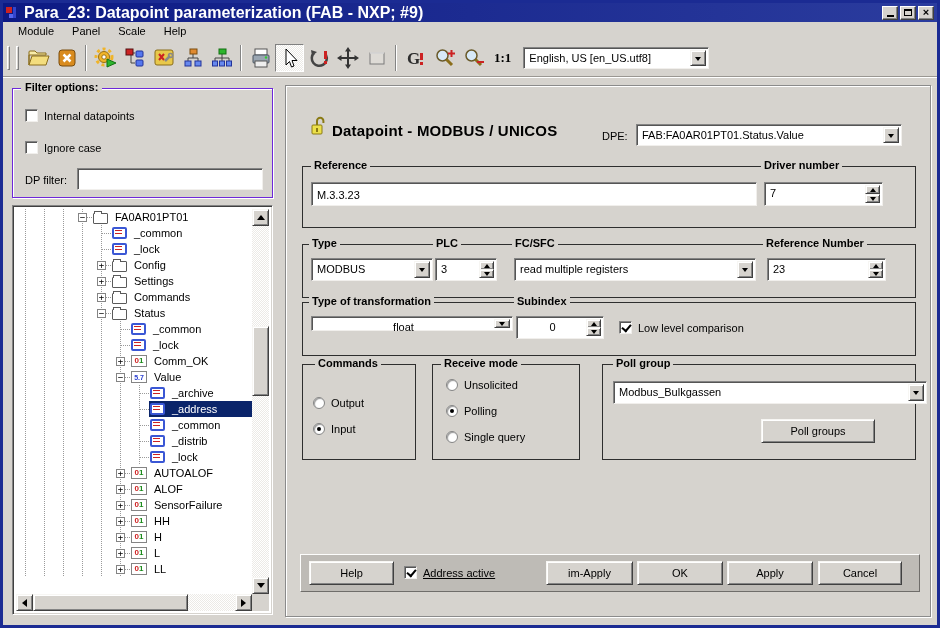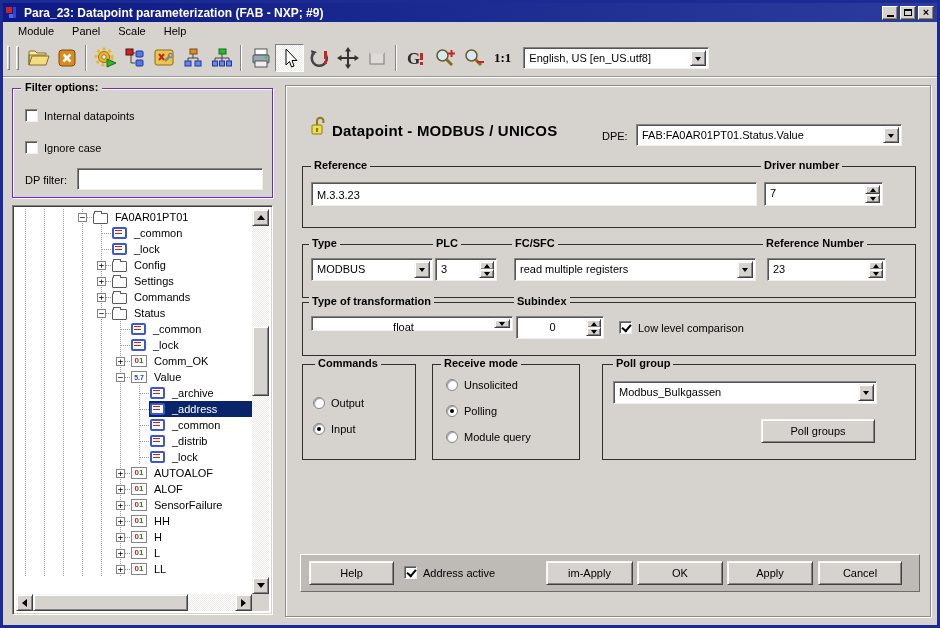--- a/index.html
+++ b/index.html
@@ -3,21 +3,21 @@
 <meta charset="utf-8">
 <style>
   *{margin:0;padding:0;box-sizing:border-box;}
   html,body{background:#808080;}
   body{font-family:"Liberation Sans",sans-serif;font-size:11px;color:#000;}
   .window{position:relative;width:940px;height:628px;background:#d6d3ce;border:3px solid #1b2b93;overflow:hidden;}
 
   
   .titlebar{height:19px;background:linear-gradient(90deg,#0d1a84,#2b3c9e);display:flex;align-items:center;padding:0 3px;}
   .title-icon{width:14px;height:14px;margin-right:4px;flex:0 0 auto;}
-  .title-text{color:#fff;font-weight:bold;font-size:12px;flex:1;white-space:nowrap;overflow:hidden;}
+  .title-text{color:#fff;font-weight:bold;font-size:16px;flex:1;white-space:nowrap;overflow:hidden;}
   .win-btn{width:16px;height:14px;margin-left:2px;background:#d6d3ce;border:1px solid;border-color:#fff #404040 #404040 #fff;box-shadow:inset -1px -1px 0 #848484;display:flex;align-items:center;justify-content:center;font-size:9px;font-weight:bold;line-height:1;}
   .g-min{width:7px;height:2px;background:#000;margin-top:7px;}
   .g-max{width:8px;height:7px;border:1px solid #000;border-top:2px solid #000;}
   .g-close{font-size:11px;font-weight:bold;margin-top:-1px;}
 
   
   .menubar{height:18px;display:flex;align-items:center;padding-left:6px;}
   .menu-item{padding:2px 9px;}
   .toolbar{height:37px;display:flex;align-items:center;padding:2px 2px;border-bottom:1px solid #9a9792;box-shadow:0 1px 0 #fff;}
   .tb-grip{width:3px;height:24px;border:1px solid;border-color:#fff #808080 #808080 #fff;margin:0 4px 0 2px;}
@@ -109,27 +109,27 @@
   .refnum-spin{position:absolute;left:464px;top:13px;width:119px;height:23px;}
   .g-trans{left:16px;top:216px;width:614px;height:54px;text-align:center;}
   .trans-combo{position:absolute;left:8px;top:13px;width:202px;height:15px;}
   .subidx-spin{position:absolute;left:213px;top:13px;width:88px;height:23px;}
   .lowlevel{position:absolute;left:316px;top:18px;}
   .g-dir{left:16px;top:278px;width:114px;height:96px;}
   .g-dir .radio-row{position:absolute;left:10px;}
   .g-recv{left:146px;top:278px;width:148px;height:96px;}
   .g-recv .radio-row{position:absolute;left:13px;}
   .g-poll{left:316px;top:278px;width:314px;height:96px;}
-  .poll-combo{position:absolute;left:10px;top:16px;width:264px;height:23px;}
+  .poll-combo{position:absolute;left:10px;top:16px;width:314px;height:23px;}
   .poll-btn{position:absolute;left:158px;top:54px;width:114px;height:24px;}
 
   .footer-bar{position:absolute;left:14px;top:468px;width:620px;height:38px;background:#bebbb6;border:1px solid;border-color:#fdfdfc #6f6d6a #6f6d6a #fdfdfc;}
   .footer-bar .btn{position:absolute;top:6px;height:24px;}
   .f-help{left:8px;width:85px;}
-  .f-addr{position:absolute;left:103px;top:11px;}
+  .f-addr{position:absolute;left:103px;top:11px;text-decoration:underline;}
   .f-imapply{left:245px;width:87px;}
   .f-ok{left:336px;width:86px;}
   .f-apply{left:426px;width:86px;}
   .f-cancel{left:517px;width:84px;}
 </style>
 </head>
 <body>
 
 <div class="window">
 
@@ -756,21 +756,21 @@
         <div class="radio-row" style="top:14px;">
           <span class="radio"></span>
           <span>Unsolicited</span>
         </div>
         <div class="radio-row" style="top:40px;">
           <span class="radio on"></span>
           <span>Polling</span>
         </div>
         <div class="radio-row" style="top:66px;">
           <span class="radio"></span>
-          <span>Module query</span>
+          <span>Single query</span>
         </div>
       </div>
 
       <div class="dgroup g-poll">
         <span class="legend" style="left:10px;">Poll group</span>
         <div class="combo sunken poll-combo">
           <div class="cval">Modbus_Bulkgassen</div>
           <div class="drop raised">
               <span class="arr-dn"></span>
             </div>

